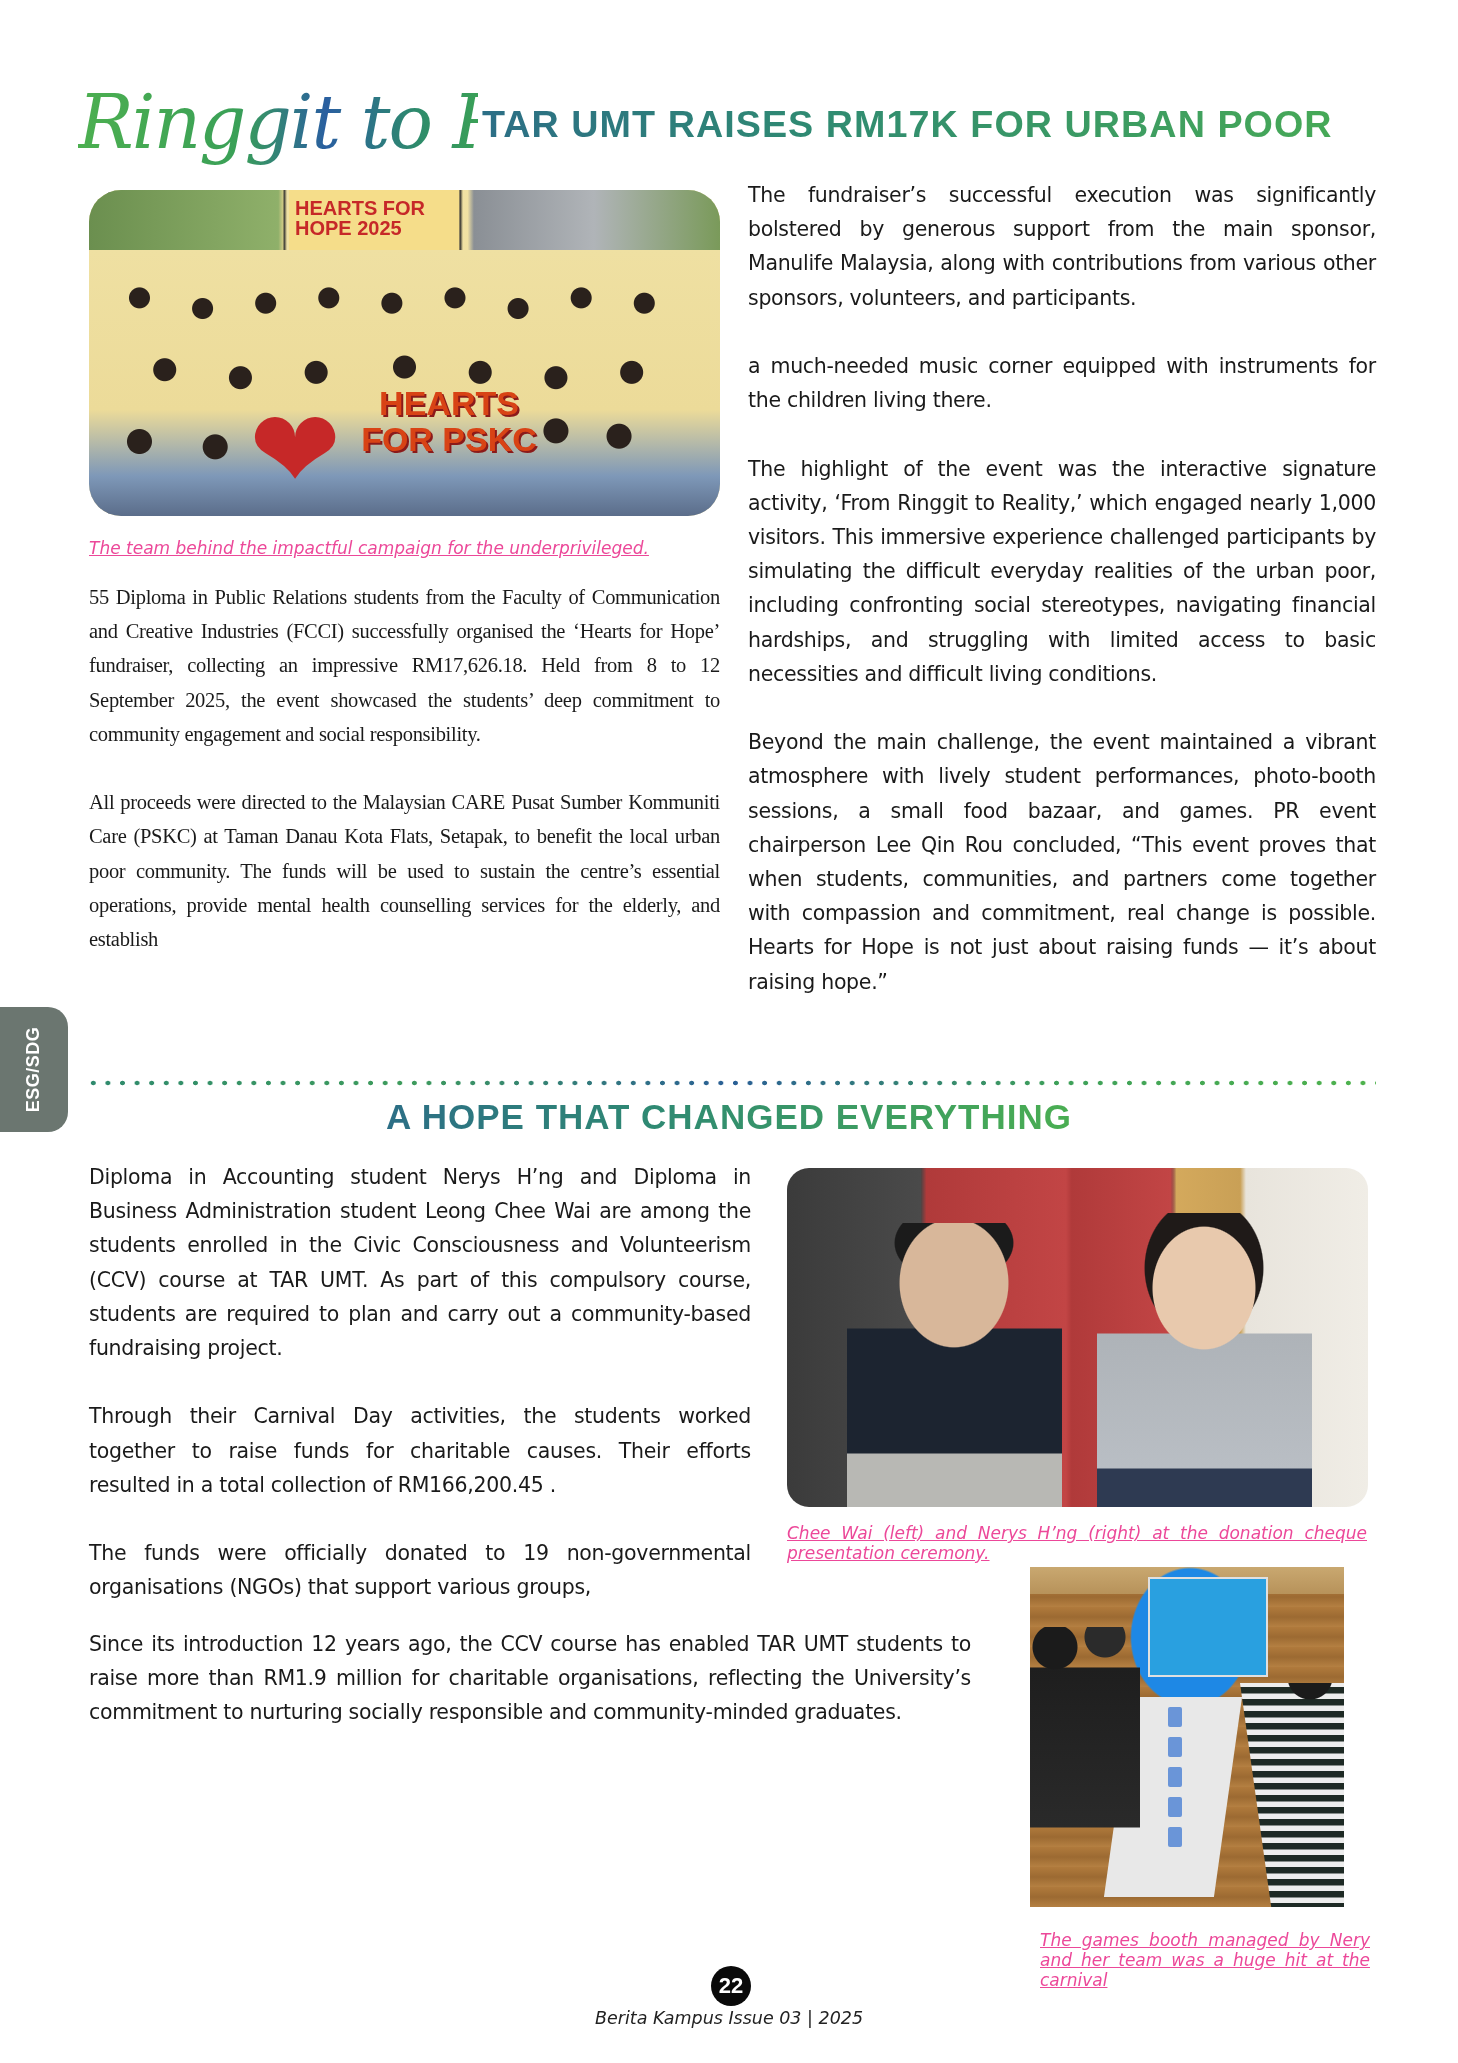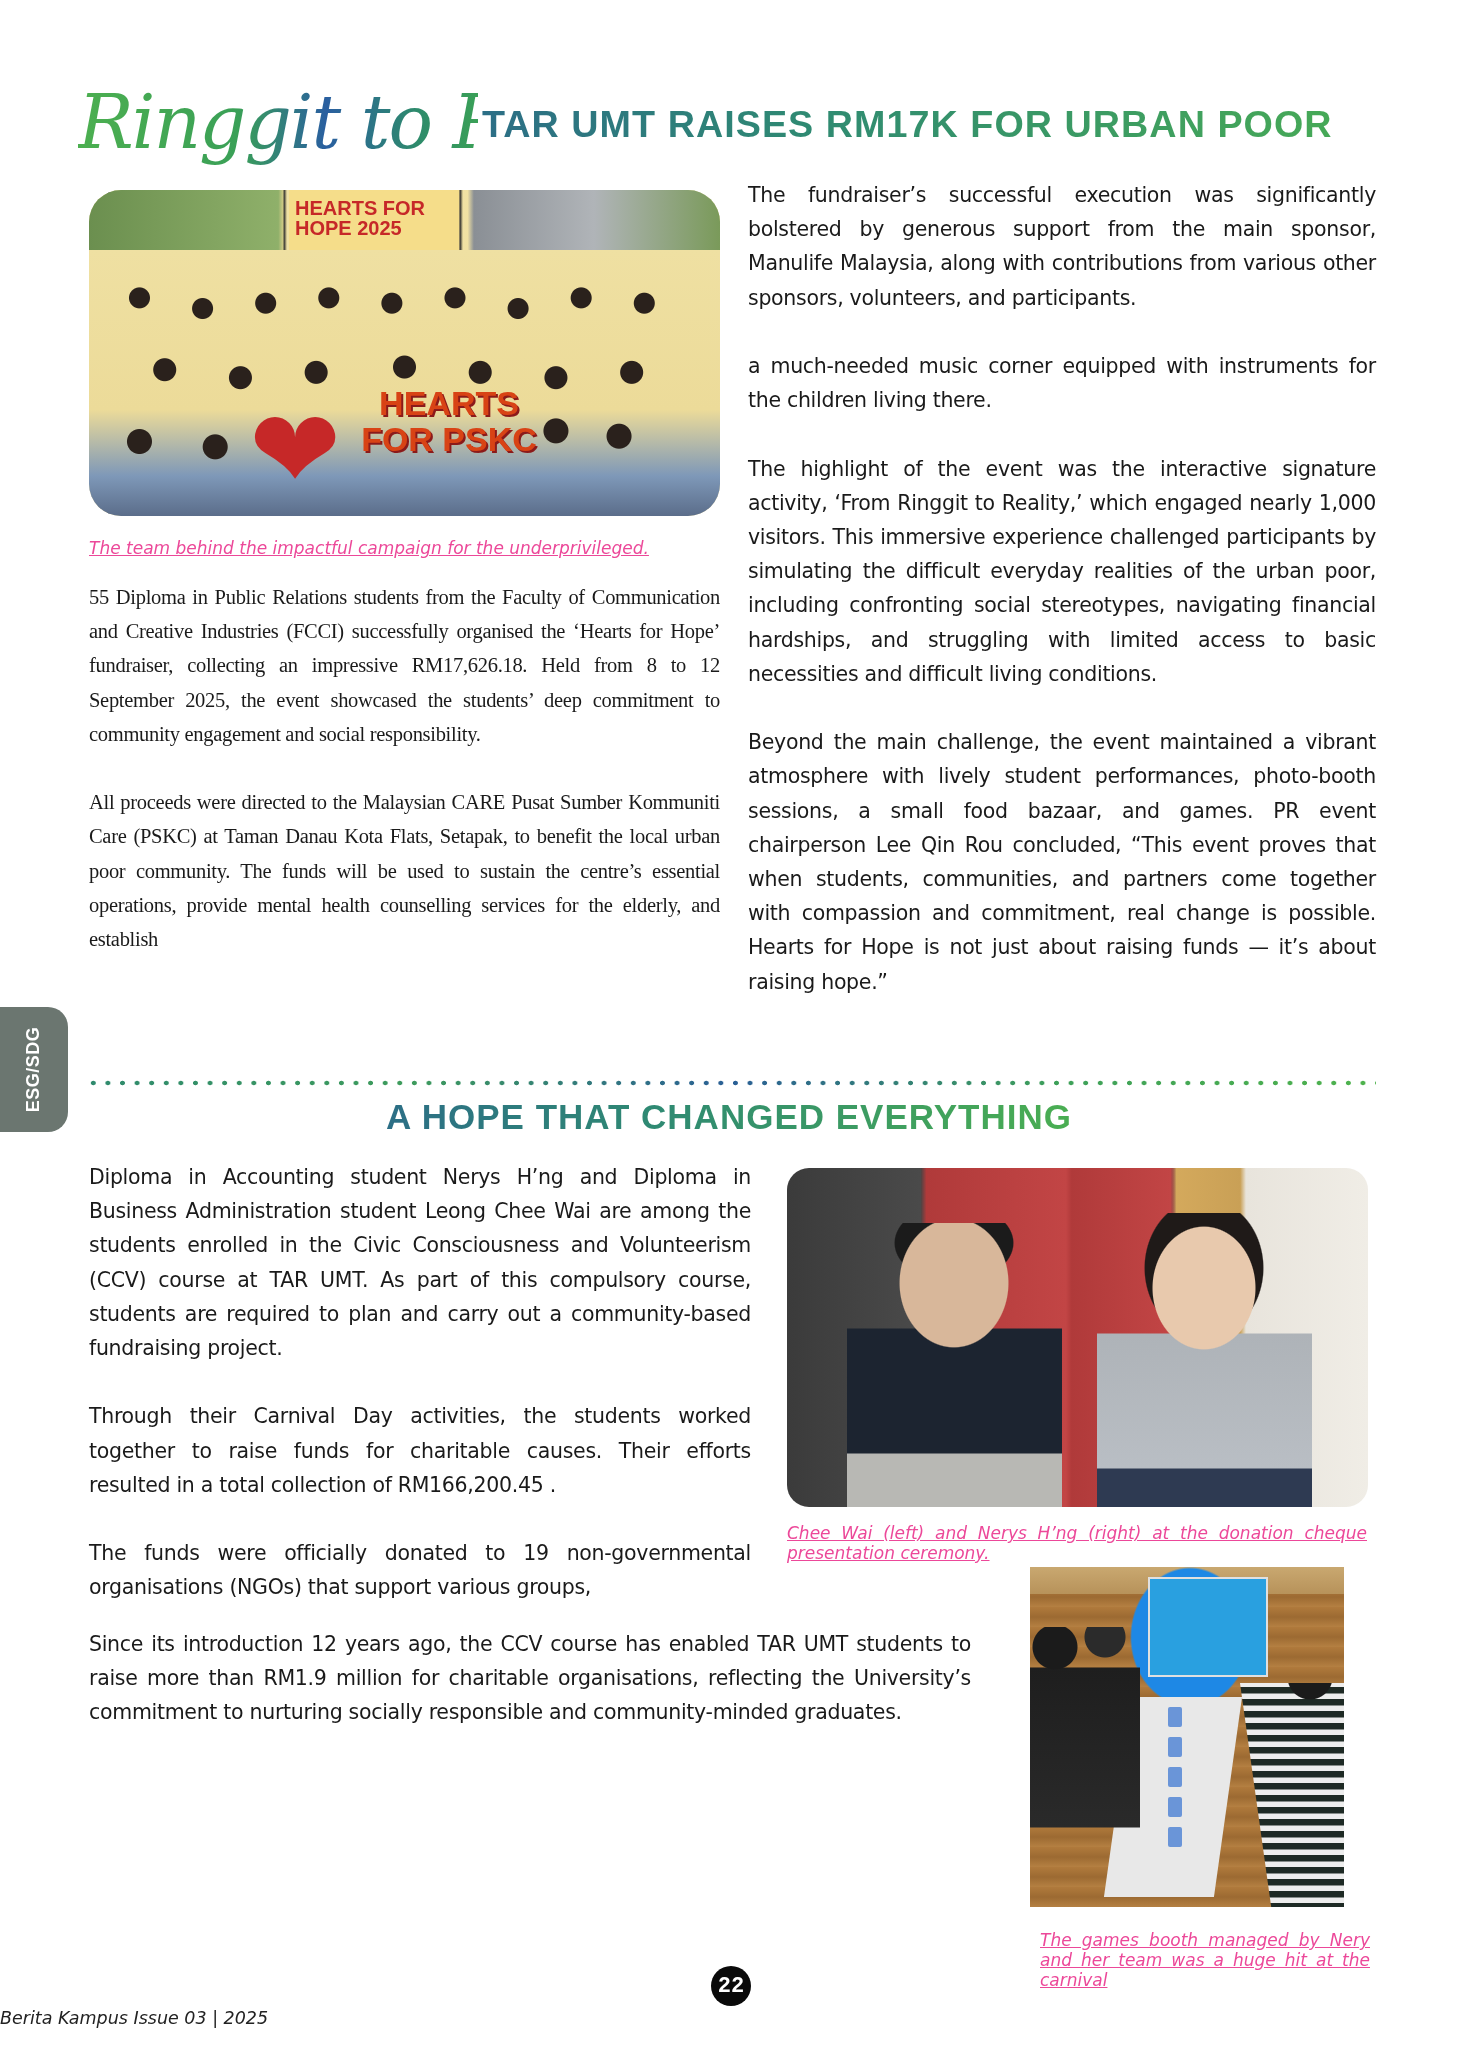--- a/index.html
+++ b/index.html
@@ -179,25 +179,25 @@
     }
     .section-title span {
       font-family: "Liberation Sans", sans-serif; font-weight: 700; font-size: 35px; letter-spacing: 1px;
       background: linear-gradient(90deg, #2c6e86 0%, #2f8a72 40%, #4aae52 100%);
       -webkit-background-clip: text; background-clip: text; color: transparent;
     }
 
     
     .page-num {
       position: absolute; left: 711px; top: 1966px; width: 40px; height: 40px; border-radius: 50%;
-      background: #0a0a0a; color: #fff; font-family: Liberation Mono, monospace; font-weight: 700;
+      background: #0a0a0a; color: #fff; font-family: Liberation Sans, sans-serif; font-weight: 700;
       font-size: 22px; display: flex; align-items: center; justify-content: center;
     }
     .footer-text {
-      position: absolute; left: 0; top: 2008px; width: 1458px; text-align: left;
+      position: absolute; left: 0; top: 2008px; width: 1458px; text-align: center;
       font-family: "DejaVu Sans", sans-serif; font-style: italic; font-size: 17.5px; color: #222;
     }
   </style>
 </head>
 <body>
 
 <div class="script-title">Ringgit to Reality:</div>
 <div class="main-title">TAR UMT RAISES RM17K FOR URBAN POOR</div>
 
 <div class="photo photo-team">

